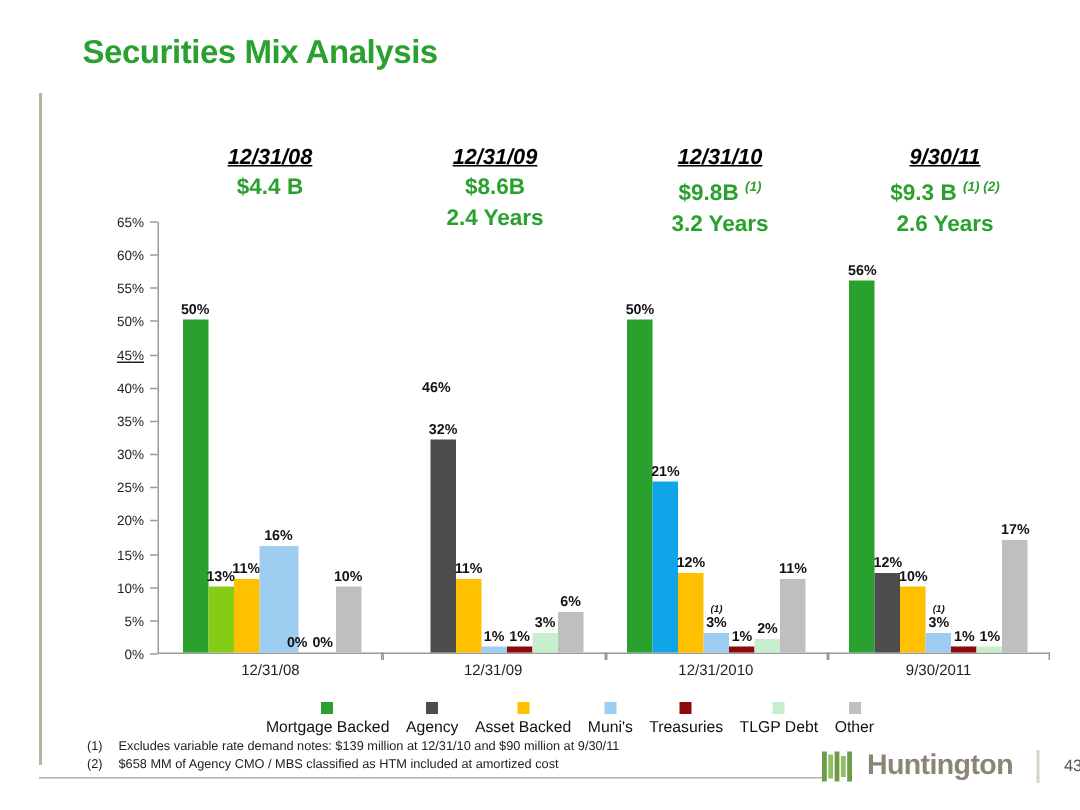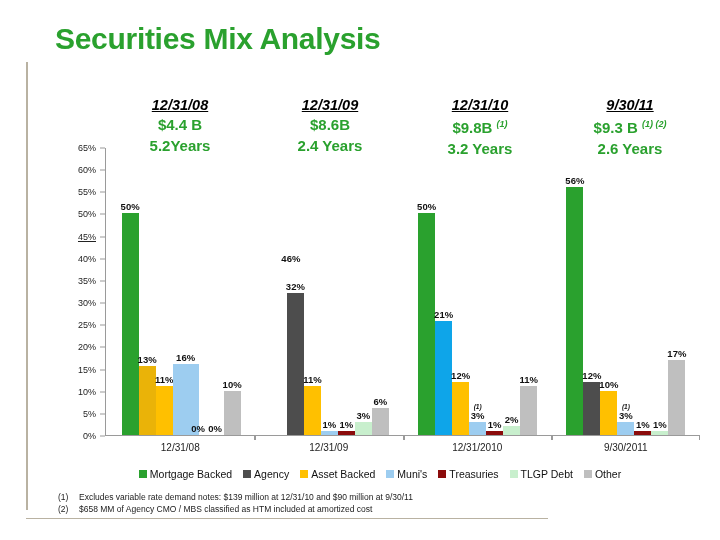--- a/index.html
+++ b/index.html
@@ -26,21 +26,21 @@
     left: 26px;
     top: 62px;
     width: 2px;
     height: 448px;
     background: #b9b2a2;
   }
   .title {
     position: absolute;
     left: 55px;
     top: 22px;
-    font-size: 30px;
+    font-size: 22px;
     font-weight: bold;
     color: #2aa12e;
     letter-spacing: -0.3px;
   }
 
   
   .headers {
     position: absolute;
     left: 105px;
     top: 96px;
@@ -203,20 +203,21 @@
     display: flex;
     justify-content: center;
     align-items: center;
     gap: 11px;
   }
   .lg-item {
     display: flex;
     align-items: center;
     gap: 3px;
     white-space: nowrap;
+    flex-direction: column;
   }
   .lg-swatch {
     width: 8px;
     height: 8px;
     display: inline-block;
   }
   .lg-label {
     font-size: 10.5px;
     color: #111;
   }
@@ -278,21 +279,20 @@
 <div class="slide">
 
   <div class="left-rule"></div>
 
   <div class="title">Securities Mix Analysis</div>
 
   <div class="headers">
       <div class="hcol">
         <div class="hdate">12/31/08</div>
         <div class="hamt"><span>$4.4 B</span></div>
-        <div class="hdur">5.2Years</div>
       </div>
       <div class="hcol">
         <div class="hdate">12/31/09</div>
         <div class="hamt"><span>$8.6B</span></div>
         <div class="hdur">2.4 Years</div>
       </div>
       <div class="hcol">
         <div class="hdate">12/31/10</div>
         <div class="hamt"><span>$9.8B</span> <sup>(1)</sup></div>
         <div class="hdur">3.2 Years</div>
@@ -337,21 +337,21 @@
       </div>
     <div class="plot">
       <div class="groups">
           <div class="group">
             <div class="bar-slot">
               <div class="bar" style="height: 221.538px; background: rgb(42, 161, 46);">
                 <div class="bar-val"><span>50%</span></div>
               </div>
             </div>
             <div class="bar-slot">
-              <div class="bar" style="height: 69px; background: #eab308;">
+              <div class="bar" style="height: 44px; background: #84cc16;">
                 <div class="bar-val"><span>13%</span></div>
               </div>
             </div>
             <div class="bar-slot">
               <div class="bar" style="height: 48.7385px; background: rgb(255, 192, 0);">
                 <div class="bar-val"><span>11%</span></div>
               </div>
             </div>
             <div class="bar-slot">
               <div class="bar" style="height: 70.8923px; background: rgb(157, 205, 240); padding-left: 26px;">
@@ -532,14 +532,26 @@
         <span>Excludes variable rate demand notes: $139 million at 12/31/10 and $90 million at 9/30/11</span>
       </div>
       <div class="fn">
         <span class="fn-marker">(2)</span>
         <span>$658 MM of Agency CMO / MBS classified as HTM included at amortized cost</span>
       </div>
     </div>
 
   <div class="footer-rule"></div>
 
+  <div class="brand">
+    <svg class="brand-logo" viewBox="0 0 20 22">
+      <rect x="0" y="1" width="3.2" height="20" fill="#6f9b48"></rect>
+      <rect x="4.2" y="3" width="3.2" height="16" fill="#8fbf63"></rect>
+      <rect x="8.4" y="1" width="3.2" height="20" fill="#6f9b48"></rect>
+      <rect x="12.6" y="4" width="3.2" height="14" fill="#8fbf63"></rect>
+      <rect x="16.8" y="1" width="3.2" height="20" fill="#6f9b48"></rect>
+    </svg>
+    <span class="brand-name">Huntington</span>
+    <span class="brand-sep"></span>
+    <span class="page-num">43</span>
+  </div>
 
 </div>
 
 </body></html>

